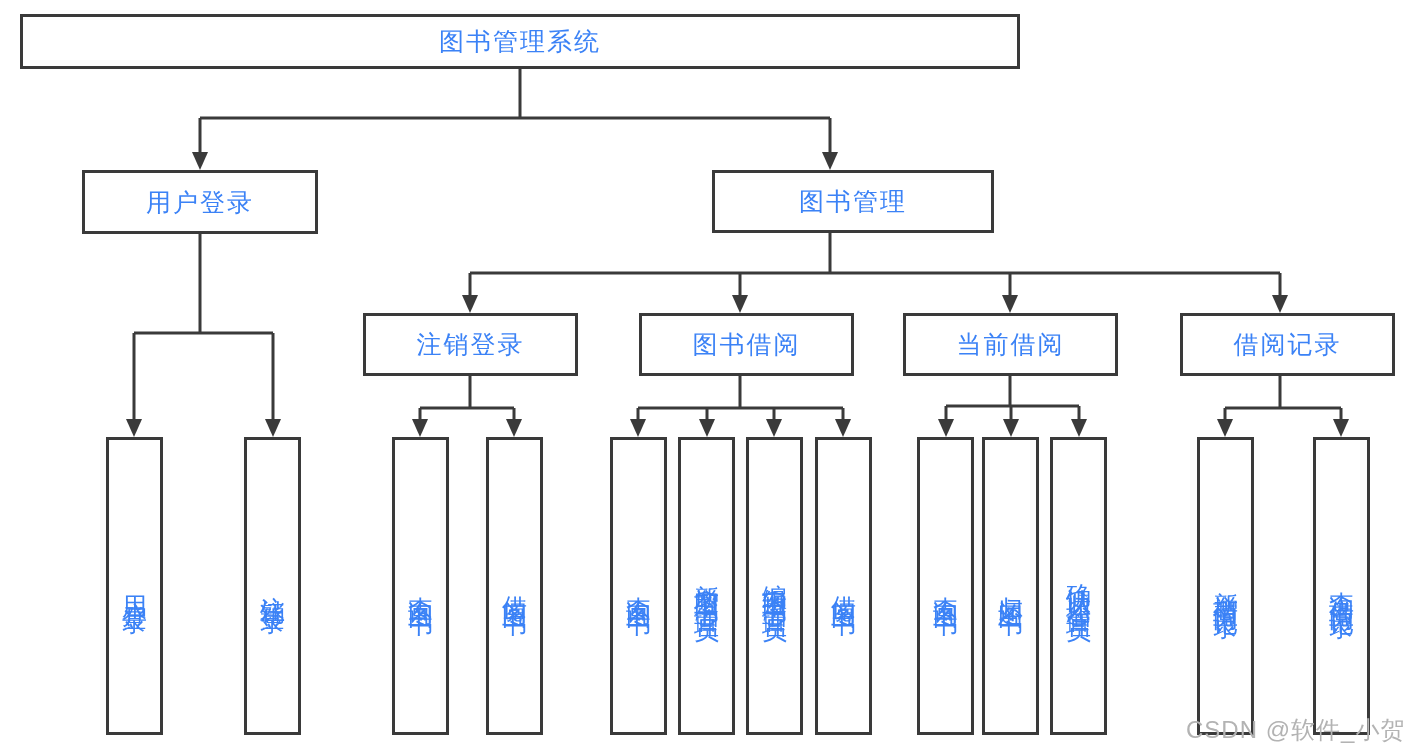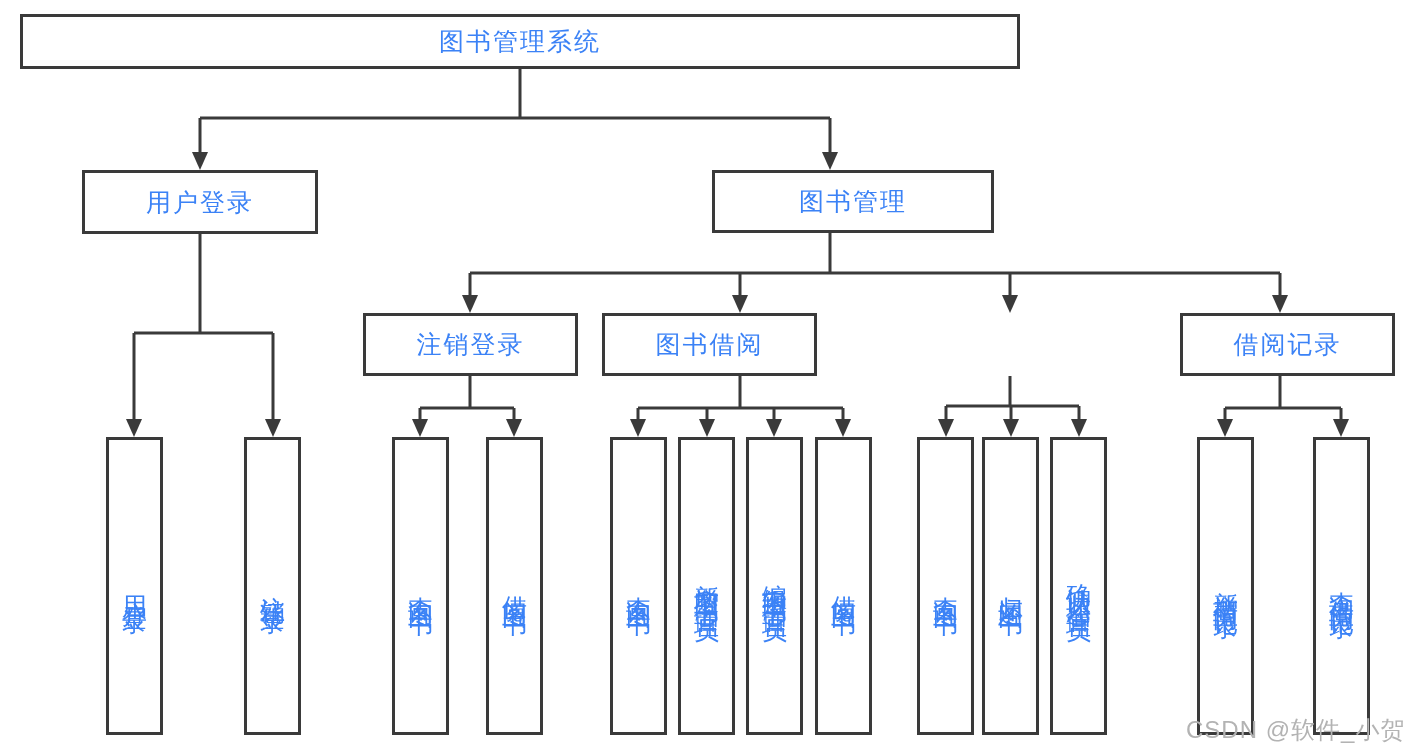--- a/index.html
+++ b/index.html
@@ -34,21 +34,21 @@
     font-size:25px;
     letter-spacing:2px;
     white-space:nowrap;
   }
   .root-box{ left:20px; top:14px; width:1000px; height:55px; }
   .l2-user-login{ left:82px;  top:170px; width:236px; height:64px; }
   .l2-book-mgmt { left:712px; top:170px; width:282px; height:63px; }
 
   .l3{ top:313px; width:215px; height:63px; }
   .l3-new-book   { left:363px; }
-  .l3-book-borrow{ left:602px; }
+  .l3-book-borrow{ left:639px; }
   .l3-cur-borrow { left:903px; }
   .l3-borrow-rec { left:1172px;margin-left:8px; }
 
   .leaf{ top:437px; width:57px; height:298px; }
   .leaf .v-label{
     writing-mode:vertical-rl;
     text-orientation:mixed;
     font-size:25px;
     letter-spacing:5px;
     line-height:1.15;
@@ -131,20 +131,23 @@
   <div class="box l2-book-mgmt">
     <span class="h-label">图书管理</span>
   </div>
 
   <div class="box l3 l3-new-book">
     <span class="h-label">注销登录</span>
   </div>
   <div class="box l3 l3-book-borrow">
     <span class="h-label">图书借阅</span>
   </div>
+  <div class="box l3 l3-cur-borrow">
+    <span class="h-label">当前借阅</span>
+  </div>
   <div class="box l3 l3-borrow-rec">
     <span class="h-label">借阅记录</span>
   </div>
 
   <div class="box leaf leaf-1a">
     <span class="v-label">用户登录</span>
   </div>
   <div class="box leaf leaf-1b">
     <span class="v-label">注销登录</span>
   </div>

